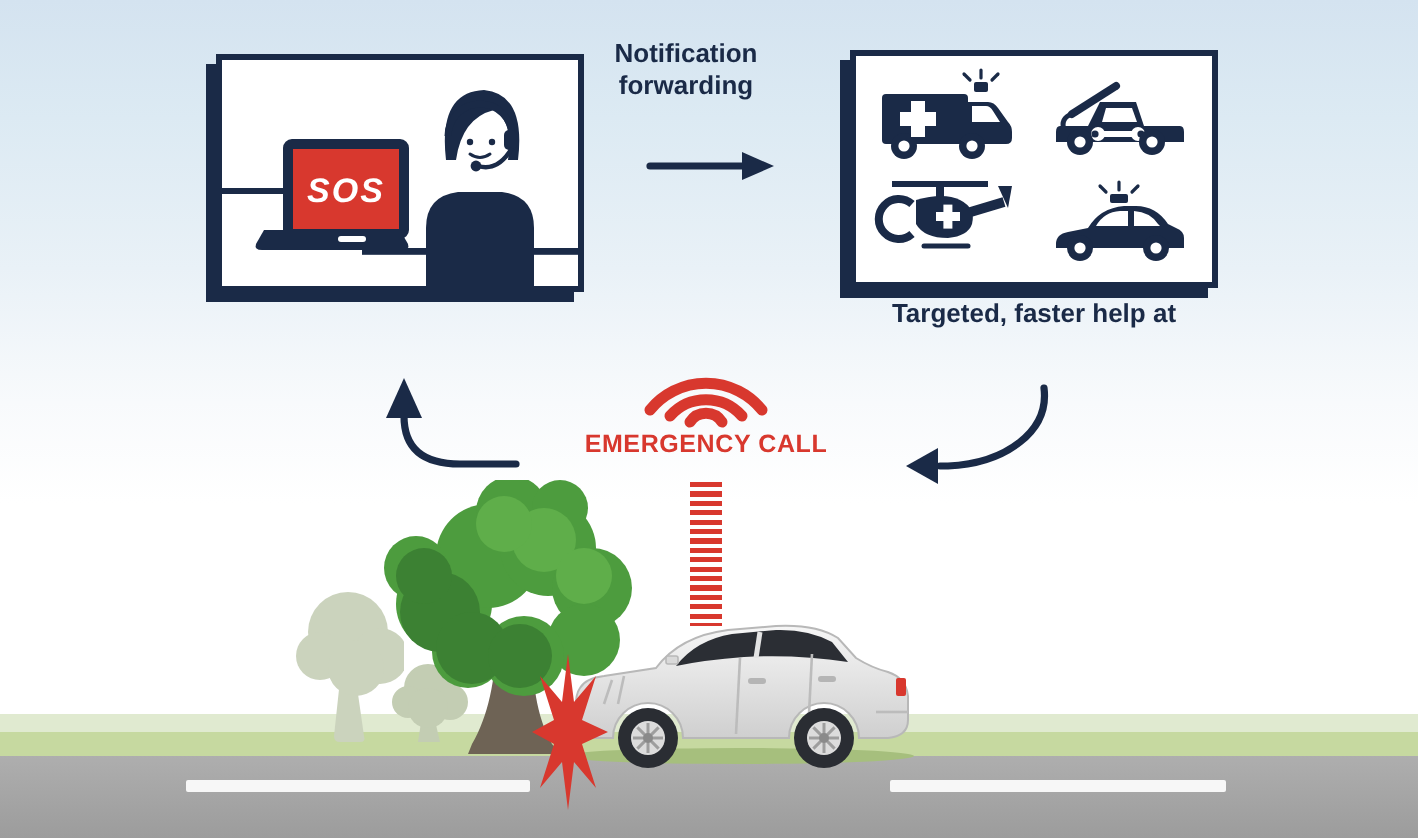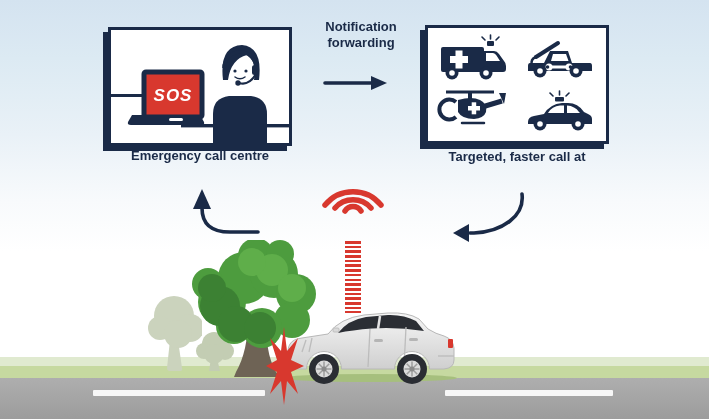--- a/index.html
+++ b/index.html
@@ -132,32 +132,33 @@
     <polygon fill="#d8382e" points="40,39 27,45 34,67 23,54 20,78 17,54 6,67 13,45 2,39 13,33 6,11 17,24 20,0 23,24 34,11 27,33"></polygon>
   </svg>
 
   <svg class="abs" style="left:321px;top:178px;" width="64" height="38" viewBox="0 0 64 38">
     <g fill="none" stroke="#d8382e" stroke-width="5.5" stroke-linecap="round">
       <path d="M4,27 A36,36 0 0 1 60,27"></path>
       <path d="M14,30 A24,24 0 0 1 50,30"></path>
       <path d="M24,33 A9.5,9.5 0 0 1 40,33"></path>
     </g>
   </svg>
+  <div class="abs red-label" style="left:283px;top:215px;width:140px;">EMERGENCY CALL</div>
   <div class="abs beam"></div>
 
   <svg class="abs" style="left:188px;top:186px;" width="72" height="52" viewBox="0 0 72 52">
     <path d="M70,46 H42 Q14,46 14,22" fill="none" stroke="#1a2a47" stroke-width="3.6" stroke-linecap="round"></path>
     <polygon points="14,3 5,23 23,23" fill="#1a2a47"></polygon>
   </svg>
   <svg class="abs" style="left:446px;top:190px;" width="82" height="56" viewBox="0 0 82 56">
     <path d="M76,4 Q78,20 64,31 Q50,42 28,43 L24,43" fill="none" stroke="#1a2a47" stroke-width="3.6" stroke-linecap="round"></path>
     <polygon points="7,43 23,34 23,52" fill="#1a2a47"></polygon>
   </svg>
 
-  <div class="abs navy-label" style="left:301px;top:19px;width:120px;">
+  <div class="abs navy-label" style="left:283px;top:19px;width:120px;">
     <span>Notification</span><br>
     <span>forwarding</span>
   </div>
   <svg class="abs" style="left:323px;top:75px;" width="66" height="16" viewBox="0 0 66 16">
     <path d="M2,8 H48" stroke="#1a2a47" stroke-width="3.6" stroke-linecap="round"></path>
     <polygon points="48,1 48,15 64,8" fill="#1a2a47"></polygon>
   </svg>
 
   <div class="abs panel" style="left:108px;top:27px;font-style:italic;">
     <svg width="178" height="113" viewBox="0 0 178 113">
@@ -175,21 +176,20 @@
       <path d="M145,44 Q138,56 128,53" stroke="#1a2a47" stroke-width="2.2" fill="none"></path>
       <circle cx="127" cy="53" r="2.7" fill="#1a2a47"></circle>
       <path d="M102,113 V84 Q102,68 118,66 L140,66 Q156,68 156,84 V113 Z" fill="#1a2a47"></path>
 
       <rect x="33" y="42" width="58" height="45" rx="2" fill="#d8382e" stroke="#1a2a47" stroke-width="5"></rect>
       <text x="62" y="71" text-anchor="middle" fill="#ffffff" font-family="Liberation Sans, sans-serif" font-size="17" font-weight="bold" letter-spacing="1">SOS</text>
       <path d="M21,85 H89 L93,92 Q94,95 90,95 H20 Q16,95 17,92 Z" fill="#1a2a47"></path>
       <rect x="58" y="88" width="14" height="3" rx="1.5" fill="#fff"></rect>
     </svg>
   </div>
-  <div class="abs navy-label" style="left:110px;top:148px;width:180px;">Emergency call centre</div>
 
   <div class="abs panel" style="left:425px;top:25px;">
     <svg class="abs" style="left:6px;top:5px;" width="80" height="50" viewBox="0 0 72 50">
       <g fill="#1a2a47">
         <rect x="49" y="8" width="7" height="5" rx="1"></rect>
         <rect x="3" y="14" width="43" height="25" rx="2"></rect>
         <path d="M46,18 H56 Q59,18 61,21 L66,28 Q68,30 68,33 V36 Q68,39 65,39 H46 Z"></path>
         <circle cx="14" cy="40" r="6.5"></circle>
           <circle cx="48" cy="40" r="6.5"></circle>
       </g>
@@ -240,16 +240,16 @@
       <path d="M4,36 Q4,31 10,30 L20,28 Q26,18 38,17 H44 Q54,17 60,26 L64,28 Q68,29.5 68,33 V38 H4 Z" fill="#1a2a47"></path>
       <path d="M24,27 Q28,20 36,19.5 L40,19.5 V27 Z" fill="#fff"></path>
       <path d="M43,19.5 Q51,20 55,26 L56,27 H43 Z" fill="#fff"></path>
       <circle cx="16" cy="38" r="6.5" fill="#1a2a47"></circle>
         <circle cx="54" cy="38" r="6.5" fill="#1a2a47"></circle>
       <circle cx="16" cy="38" r="2.8" fill="#fff"></circle>
         <circle cx="54" cy="38" r="2.8" fill="#fff"></circle>
     </svg>
   </div>
   <div class="abs navy-label" style="left:427px;top:149px;width:180px;">
-    <span>Targeted, faster call at</span><br>
+    <span>Targeted, faster help at</span><br>
   </div>
 
 </div>
 
 </body></html>

